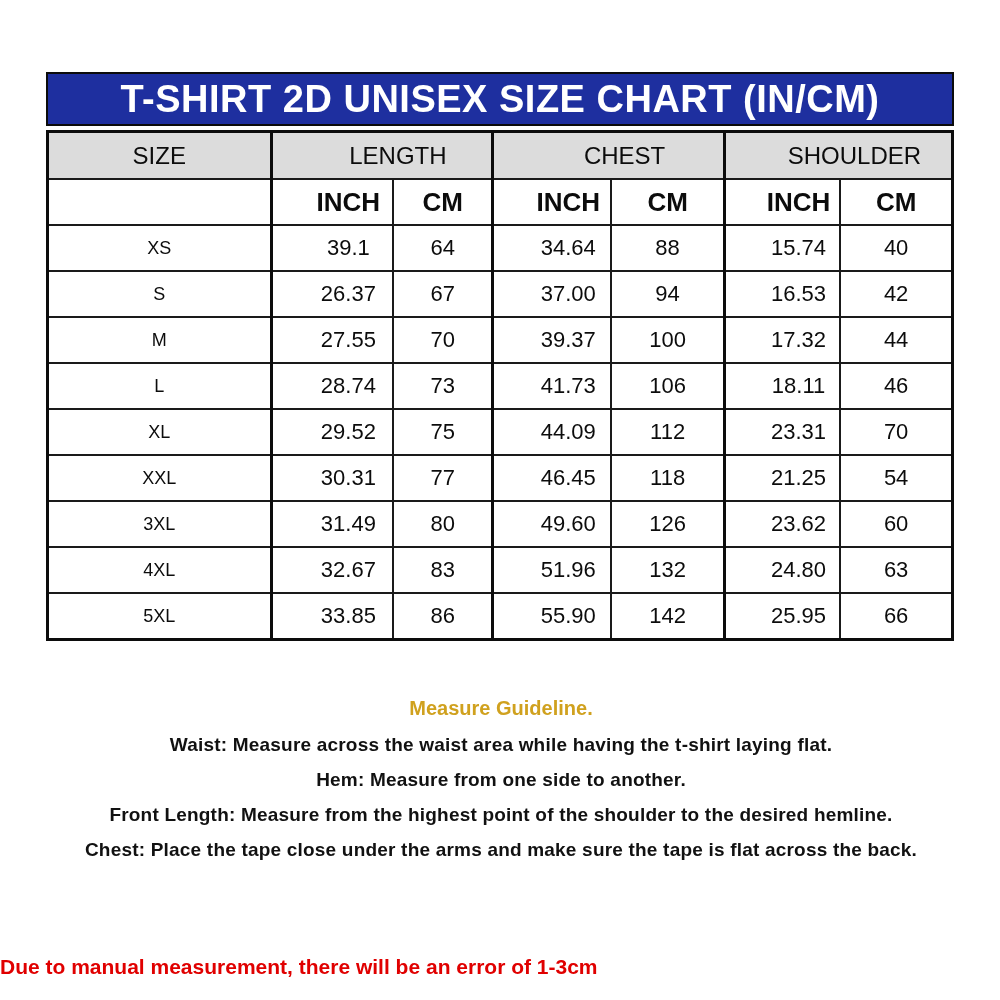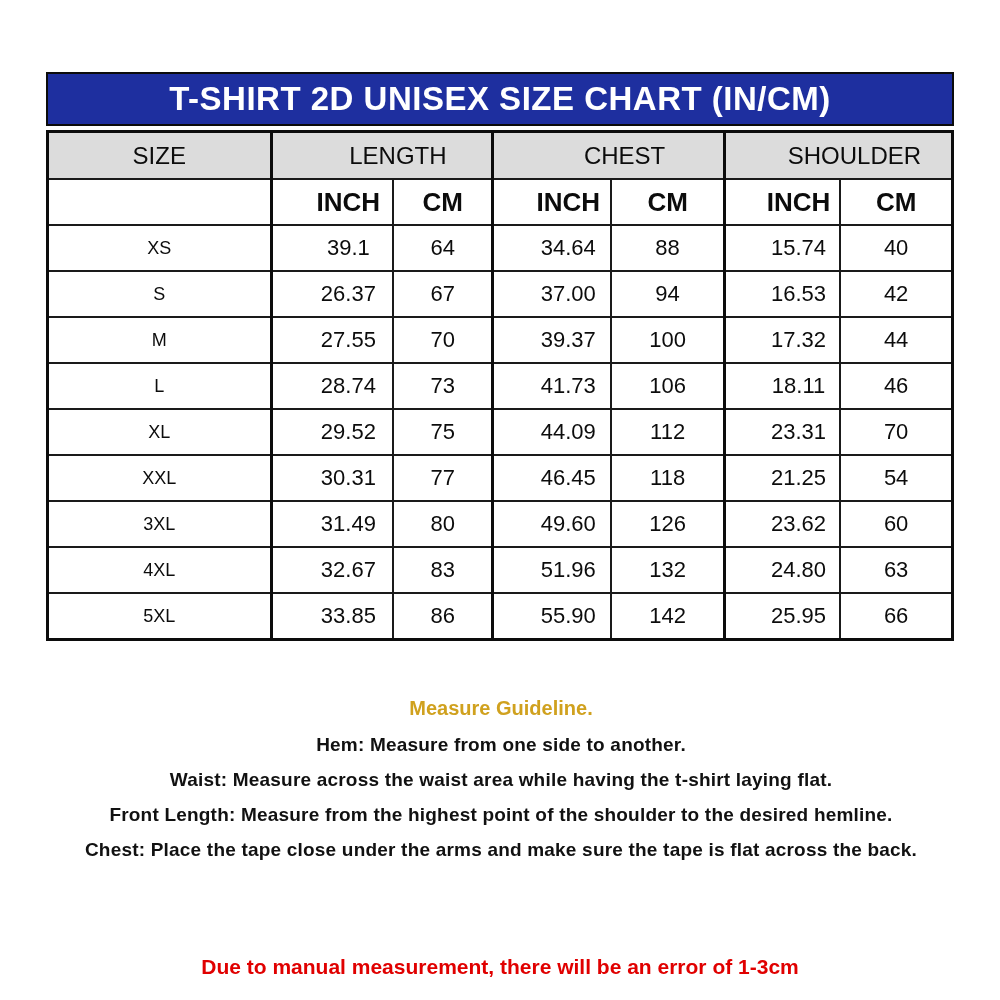--- a/index.html
+++ b/index.html
@@ -27,21 +27,21 @@
     height: 54px;
     display: flex;
     align-items: center;
     justify-content: center;
     margin-bottom: 4px;
     box-sizing: border-box;
   }
   .title-band h1 {
     margin: 0;
     color: #ffffff;
-    font-size: 33px;
+    font-size: 38px;
     font-weight: bold;
     letter-spacing: 0.5px;
     white-space: nowrap;
   }
   table.size-chart {
     width: 100%;
     border-collapse: collapse;
     table-layout: fixed;
     border: 3px solid #0c0c0c;
   }
@@ -93,21 +93,20 @@
     color: #111111;
     margin: 0 0 13px 0;
     letter-spacing: 0.2px;
   }
   .guideline-item .g-label { font-weight: bold; }
   .footer-note {
     position: absolute;
     left: 0;
     width: 1000px;
     top: 955px;
-    text-align: center;
     color: #e00000;
     font-size: 21px;
     font-weight: bold;
   }
 </style>
 </head>
 <body>
 
 <div class="page">
   <div class="sheet">
@@ -223,21 +222,21 @@
           <td class="grp-start">55.90</td>
           <td>142</td>
           <td class="grp-start">25.95</td>
           <td>66</td>
         </tr>
       </tbody>
     </table>
 
     <div class="guideline">
       <p class="guideline-title">Measure Guideline.</p>
+      <p class="guideline-item"><span class="g-label">Waist</span><span>: Measure across the waist area while having the t-shirt laying flat.</span></p>
       <p class="guideline-item"><span class="g-label">Hem</span><span>: Measure from one side to another.</span></p>
-      <p class="guideline-item"><span class="g-label">Waist</span><span>: Measure across the waist area while having the t-shirt laying flat.</span></p>
       <p class="guideline-item"><span class="g-label">Front Length</span><span>: Measure from the highest point of the shoulder to the desired hemline.</span></p>
       <p class="guideline-item"><span class="g-label">Chest</span><span>: Place the tape close under the arms and make sure the tape is flat across the back.</span></p>
     </div>
   </div>
 
   <div class="footer-note">Due to manual measurement, there will be an error of 1-3cm</div>
 </div>
 
 </body></html>

